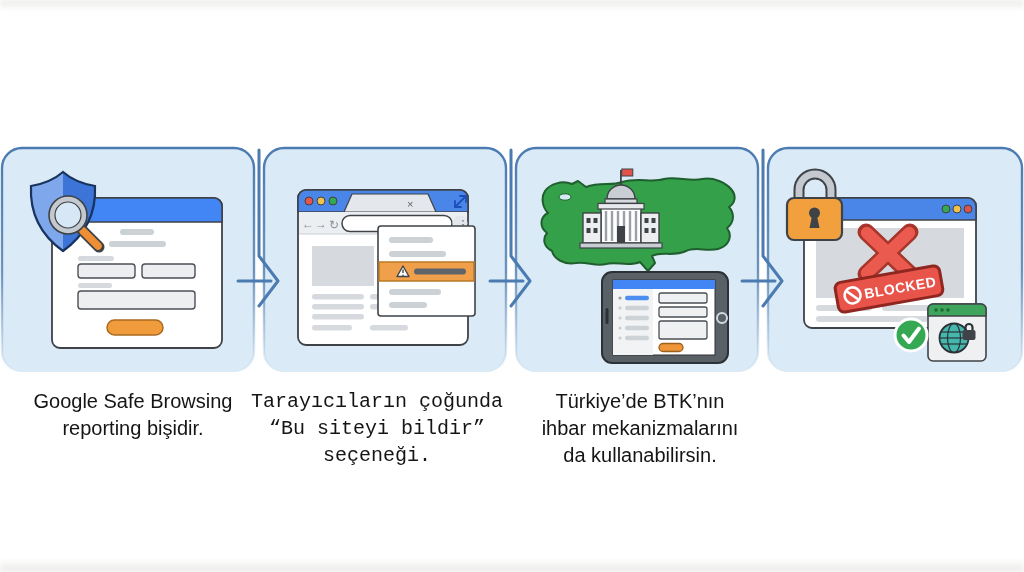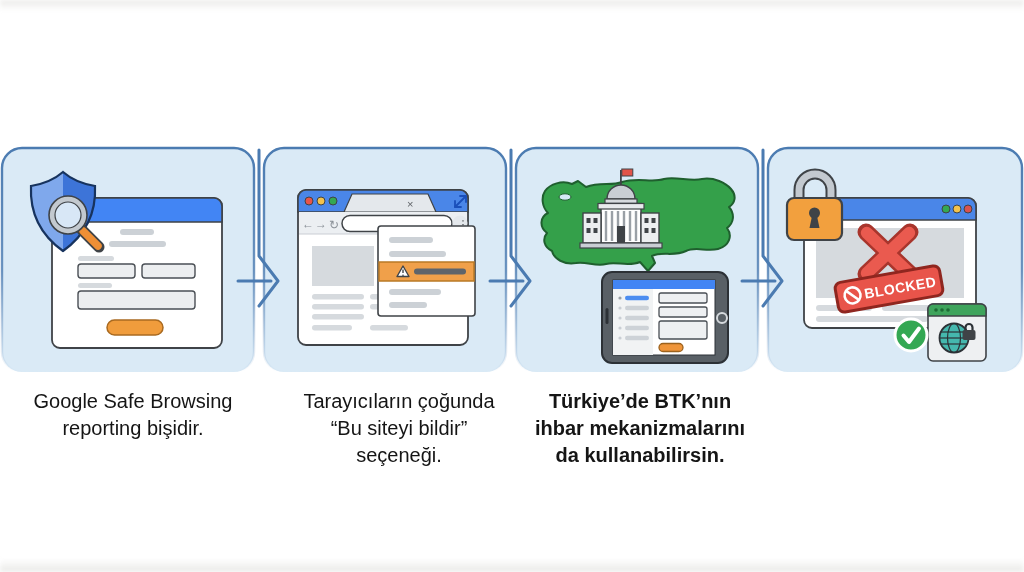--- a/index.html
+++ b/index.html
@@ -2,22 +2,22 @@
 <html><head>
 <meta charset="utf-8">
 <style>
   html,body{margin:0;padding:0;background:#fff;}
   .stage{position:relative;width:1024px;height:572px;background:#ffffff;overflow:hidden;
          font-family:"Liberation Sans",sans-serif;}
   svg text{font-family:"Liberation Sans",sans-serif;}
   .caption{position:absolute;top:388px;width:254px;text-align:center;
            font-size:20px;line-height:27px;color:#151515;white-space:pre-line;}
   .cap-1{left:6px;}
-  .cap-2{left:272px;}
-  .cap-3{left:513px;font-weight:bold;}
+  .cap-2{left:250px;font-family:Liberation Mono, monospace;}
+  .cap-3{left:513px;}
   .cap-4{left:764px;}
   .smudge-top{position:absolute;top:0;left:0;width:1024px;height:11px;
       background:linear-gradient(to bottom,rgba(185,183,178,.30),rgba(255,255,255,0));
       filter:blur(2px);}
   .smudge-bottom{position:absolute;bottom:0;left:0;width:1024px;height:13px;
       background:linear-gradient(to top,rgba(196,196,190,.38),rgba(255,255,255,0));
       filter:blur(2px);}
 </style>
 </head>
 <body>

